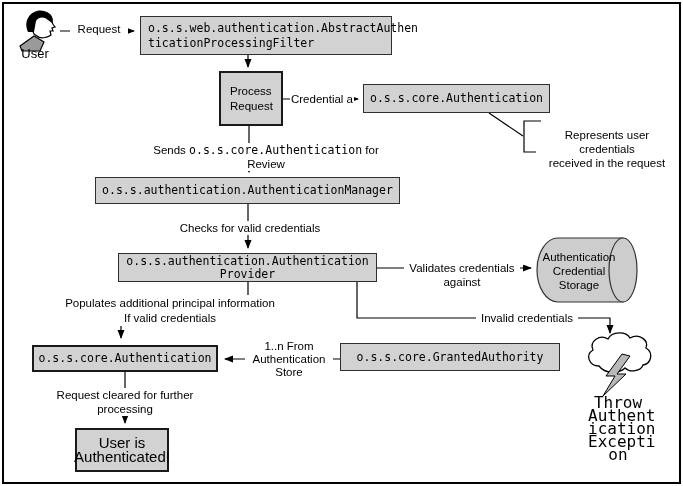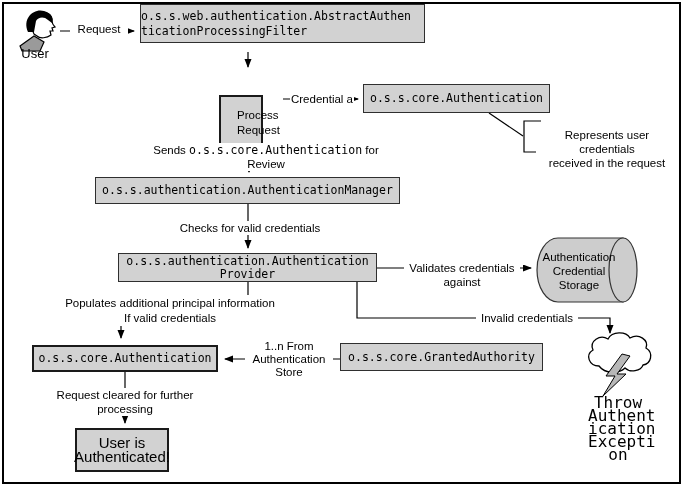--- a/index.html
+++ b/index.html
@@ -60,36 +60,36 @@
 
     <g transform="translate(12,6)">
       <path d="M 22 28 C 18 20 20 10 28 7 C 35 5 40 9 40 15 C 40 17 41 19 43 21
                L 40 22 L 41 25 L 38 25 L 39 29 C 35 32 28 33 25 30 Z" fill="#fff" stroke="#000" stroke-width="1.2"></path>
       <path d="M 16 26 C 10 12 22 2 32 5 C 40 7 42 13 40 17 L 36 14
                C 32 10 26 11 24 15 L 22 26 Z" fill="#000"></path>
       <path d="M 8 40 L 22 30 L 32 36 L 28 45 L 10 45 Z" fill="#9a9a9a" stroke="#000" stroke-width="1.2"></path>
     </g>
   </svg>
 
-  <div class="box code pre left" style="left:140px;top:4px;width:285px;height:39px;padding-left:0;">o.s.s.web.authentication.AbstractAuthen
+  <div class="box code pre left" style="left:140px;top:16px;width:252px;height:39px;padding-left:7px;">o.s.s.web.authentication.AbstractAuthen
 ticationProcessingFilter</div>
 
-  <div class="box thick pre left" style="left:219px;top:71px;width:44px;height:55px;font-size:11.5px;line-height:15px;padding-left:16px;margin-top:24px;">Process
+  <div class="box thick pre left" style="left:219px;top:71px;width:64px;height:55px;font-size:11.5px;line-height:15px;padding-left:9px;">Process
 Request</div>
 
   <div class="box code" style="left:363px;top:84px;width:187px;height:29px;">o.s.s.core.Authentication</div>
 
   <div class="box code" style="left:95px;top:177px;width:305px;height:27px;">o.s.s.authentication.AuthenticationManager</div>
 
   <div class="box code pre" style="left:118px;top:253px;width:259px;height:29px;line-height:13px;">o.s.s.authentication.Authentication
 Provider</div>
 
   <div class="box thick code" style="left:32px;top:345px;width:186px;height:27px;">o.s.s.core.Authentication</div>
 
-  <div class="box code" style="left:340px;top:343px;width:203px;height:28px;">o.s.s.core.GrantedAuthority</div>
+  <div class="box code" style="left:340px;top:343px;width:220px;height:28px;">o.s.s.core.GrantedAuthority</div>
 
   <div class="box thick pre" style="left:75px;top:428px;width:94px;height:44px;font-size:15px;line-height:14px;">User is
 Authenticated!</div>
 
   <div class="lbl" style="left:10px;top:47px;width:50px;text-align:center;font-size:13px;">User</div>
 
   <div class="lbl pre mono" style="left:588px;top:396px;width:60px;font-size:16px;line-height:13px;">Throw
 Authent
 ication
 Excepti

